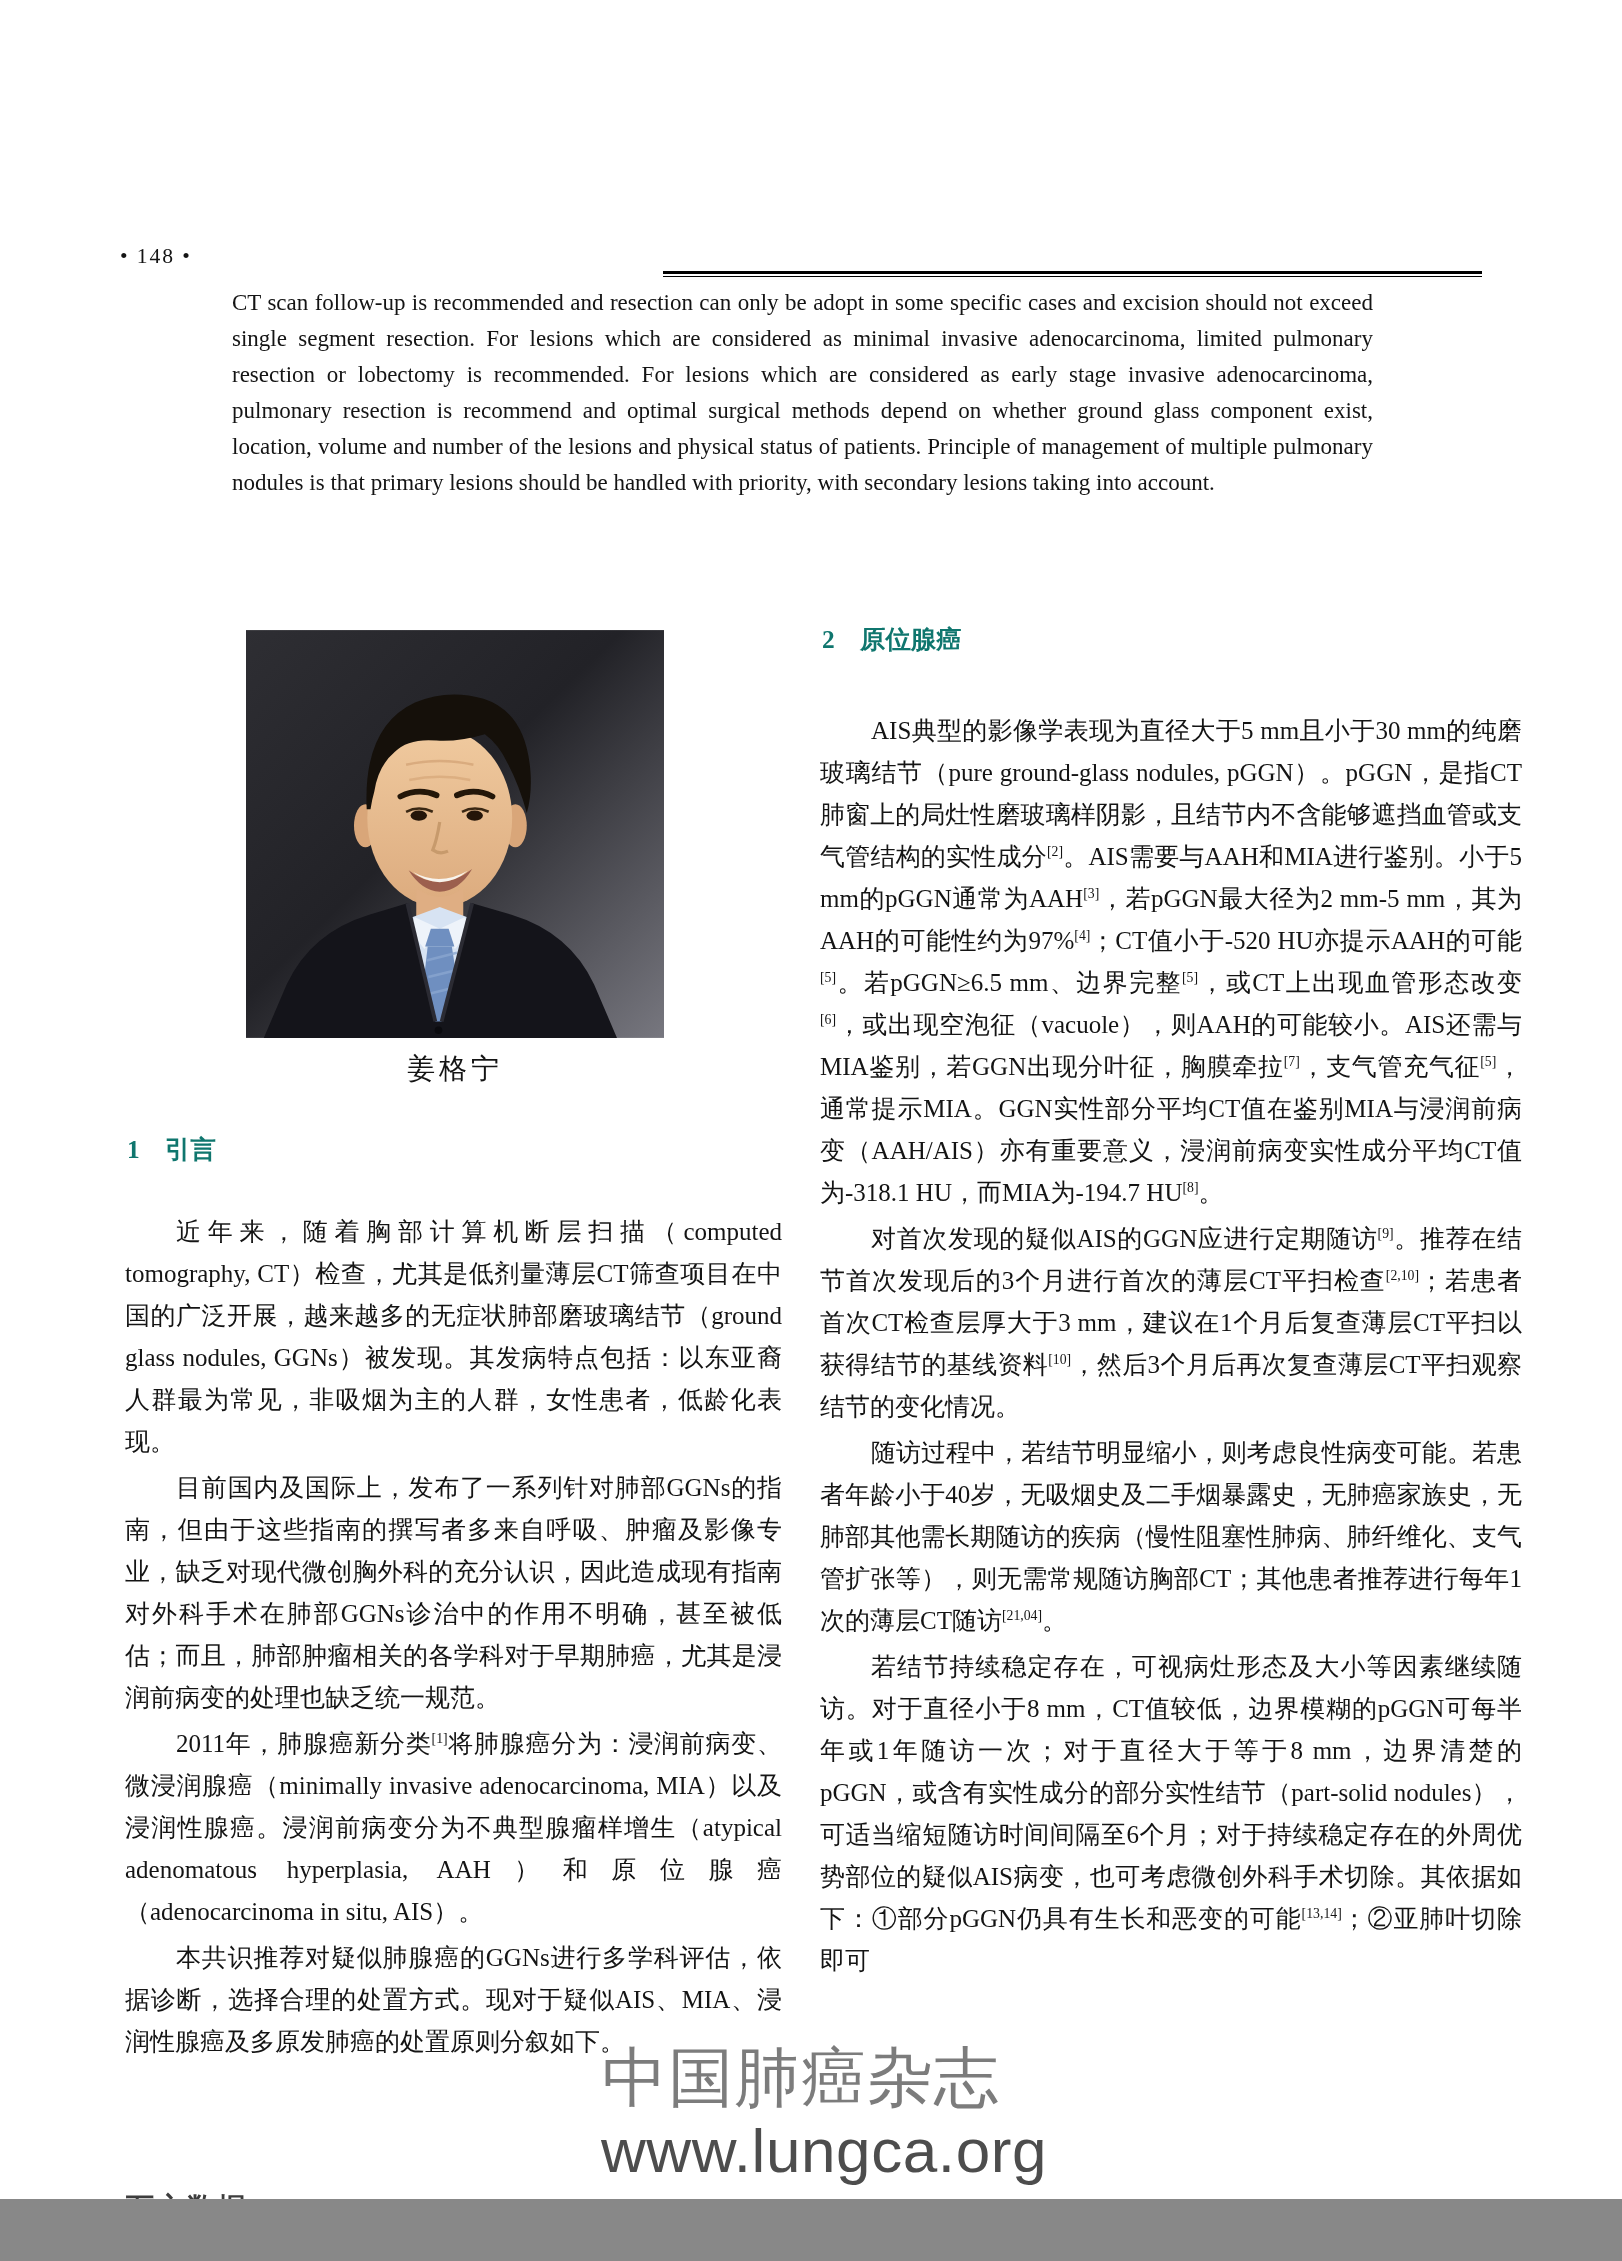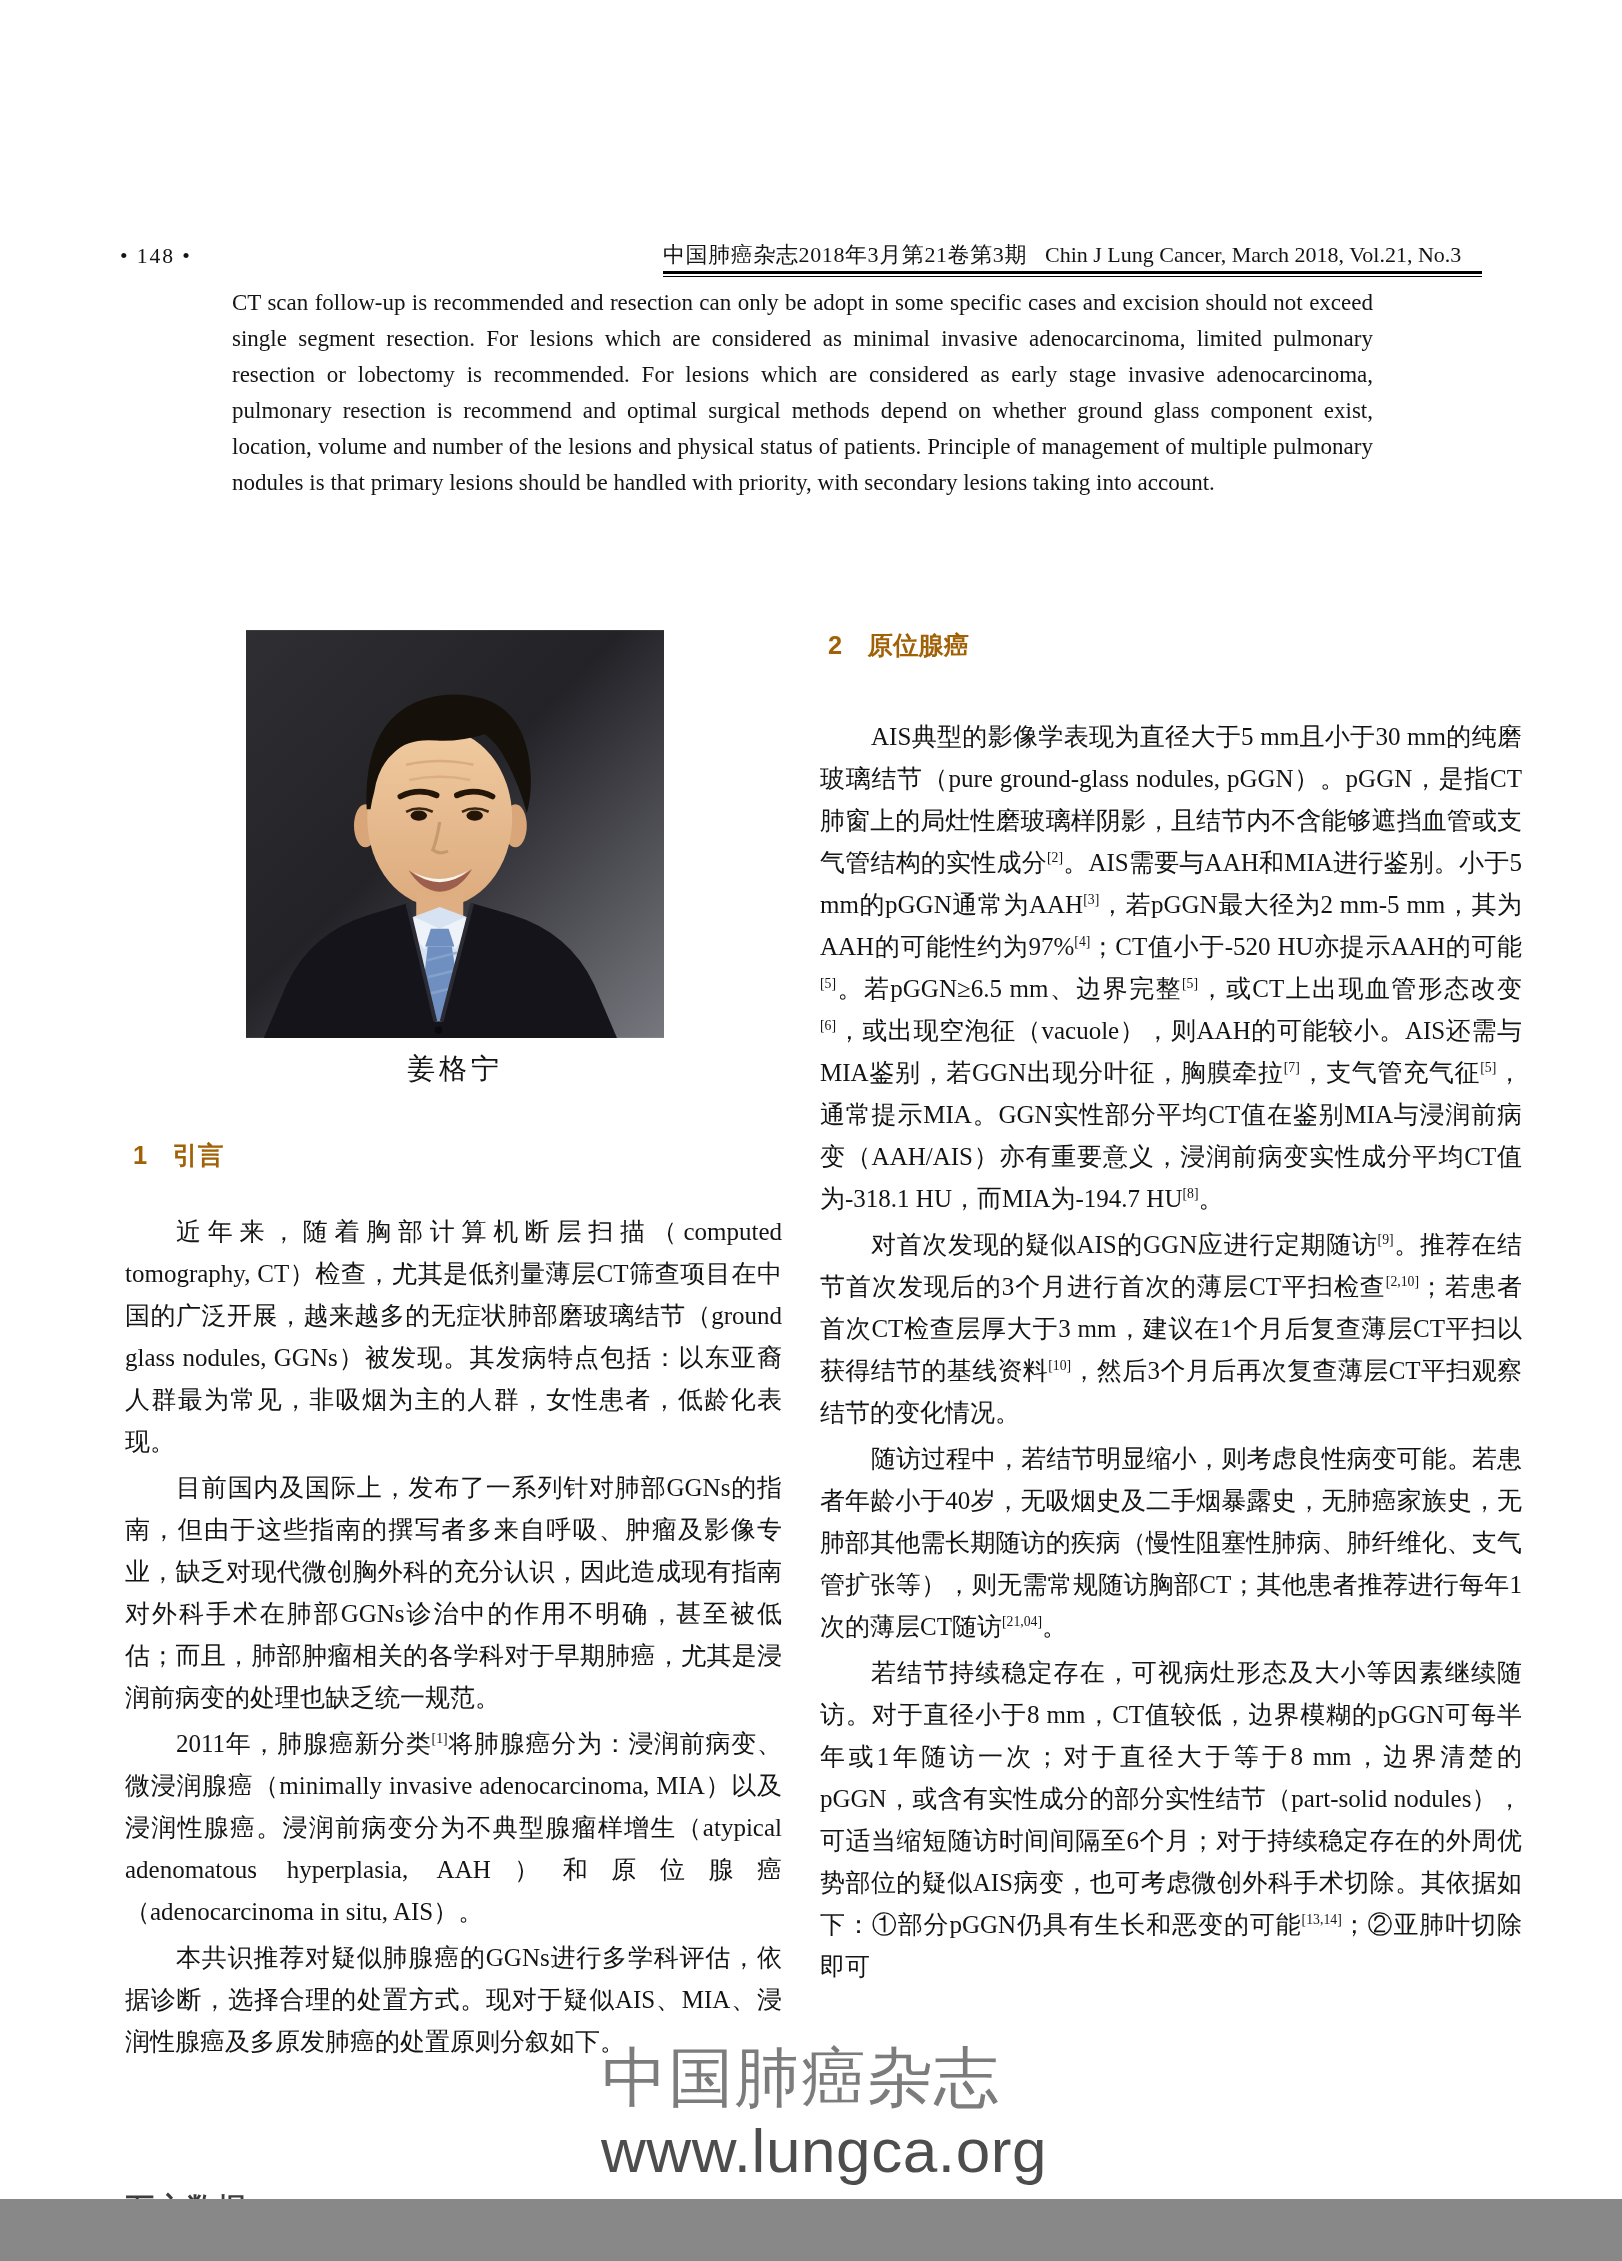--- a/index.html
+++ b/index.html
@@ -45,23 +45,23 @@
   .portrait {
     position: absolute; left: 246px; top: 630px; width: 418px; height: 408px;
   }
   .portrait svg { display: block; width: 418px; height: 408px; }
   .portrait-caption {
     position: absolute; left: 246px; top: 1050px; width: 418px;
     text-align: center; font-size: 28px; letter-spacing: 3.8px;
   }
   
   .sec-heading {
-    font-family: Liberation Sans, sans-serif;
-    font-weight: bold; font-size: 25.4px; color: #a16207;
-    margin: 12px;
+    font-family: Liberation Serif, serif;
+    font-weight: bold; font-size: 25.4px; color: #0f766e;
+    margin: 6px;
   }
   .s1-heading { position: absolute; left: 121px; top: 1127px; }
   .col {
     font-size: 25px; line-height: 42px;
     text-align: justify; text-justify: inter-ideograph;
   }
   .col p { margin: 4px; text-indent: 51px; }
   .col-left  { position: absolute; left: 121px;  top: 1207px; width: 665px; }
   .col-right { position: absolute; left: 816px; top: 612px;  width: 710px; }
   .col-right .sec-heading { margin-bottom: 50px; }
@@ -80,23 +80,20 @@
     font-family: "Liberation Sans", "DejaVu Sans", sans-serif;
     font-weight: bold; font-size: 28px; color: #3d3d3d; letter-spacing: 2.5px;
   }
 </style>
 </head>
 <body>
 
 <div class="page">
 
   <div class="pagenum">• 148 •</div>
-  <div class="journal-header">
-    <span class="cn">中国肺癌杂志2018年3月第21卷第3期</span><span class="en">Chin J Lung Cancer, March 2018, Vol.21, No.3</span>
-  </div>
   <div class="header-rule-thick"></div>
   <div class="header-rule-thin"></div>
 
   <div class="abstract-block">
     <p>CT scan follow-up is recommended and resection can only be adopt in some specific cases and excision should not exceed single segment resection. For lesions which are considered as minimal invasive adenocarcinoma, limited pulmonary resection or lobectomy is recommended. For lesions which are considered as early stage invasive adenocarcinoma, pulmonary resection is recommend and optimal surgical methods depend on whether ground glass component exist, location, volume and number of the lesions and physical status of patients. Principle of management of multiple pulmonary nodules is that primary lesions should be handled with priority, with secondary lesions taking into account.</p>
   </div>
 
   <div class="portrait">
     <svg viewBox="0 0 658 642" xmlns="http://www.w3.org/2000/svg">
       <defs>

